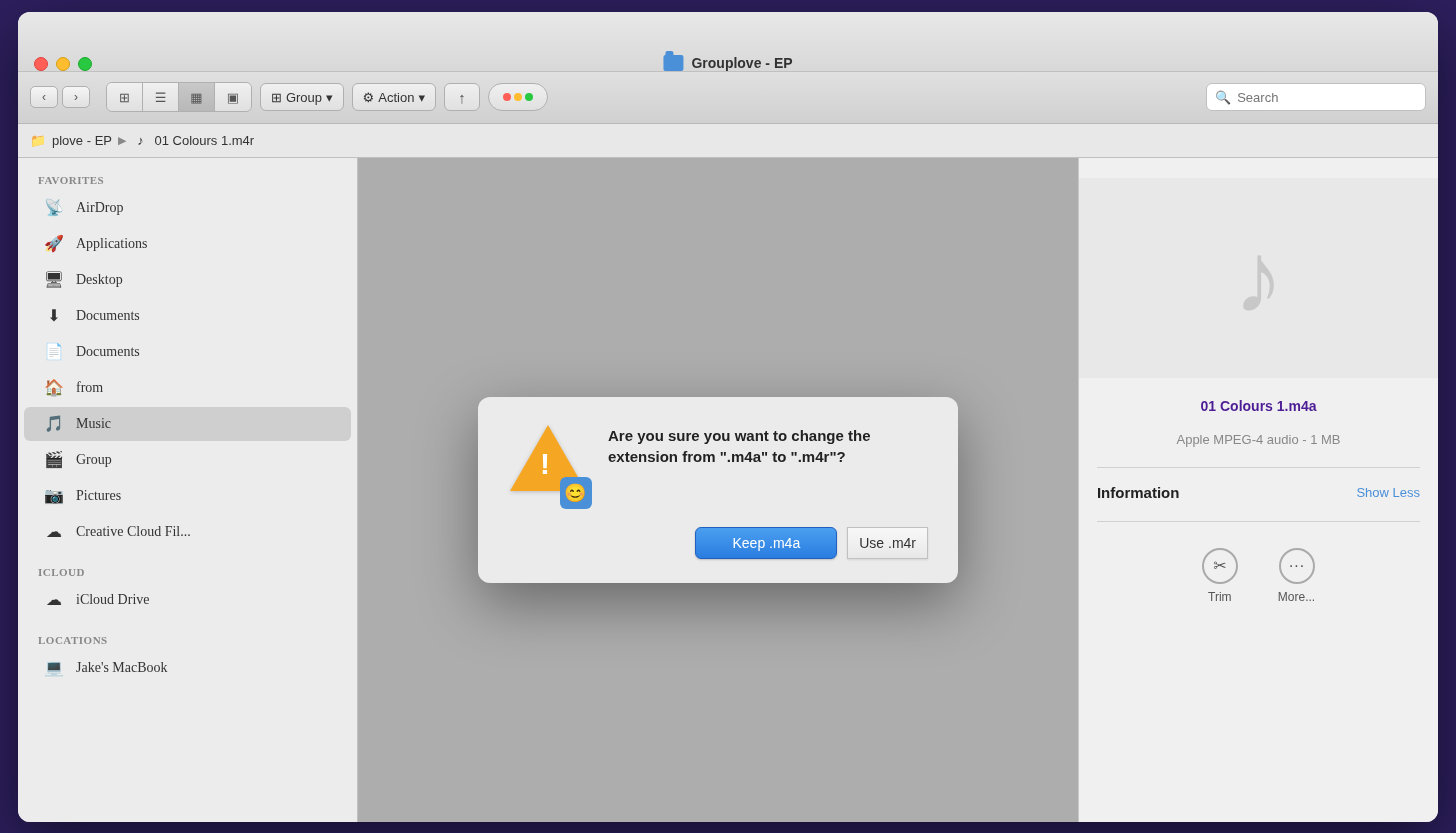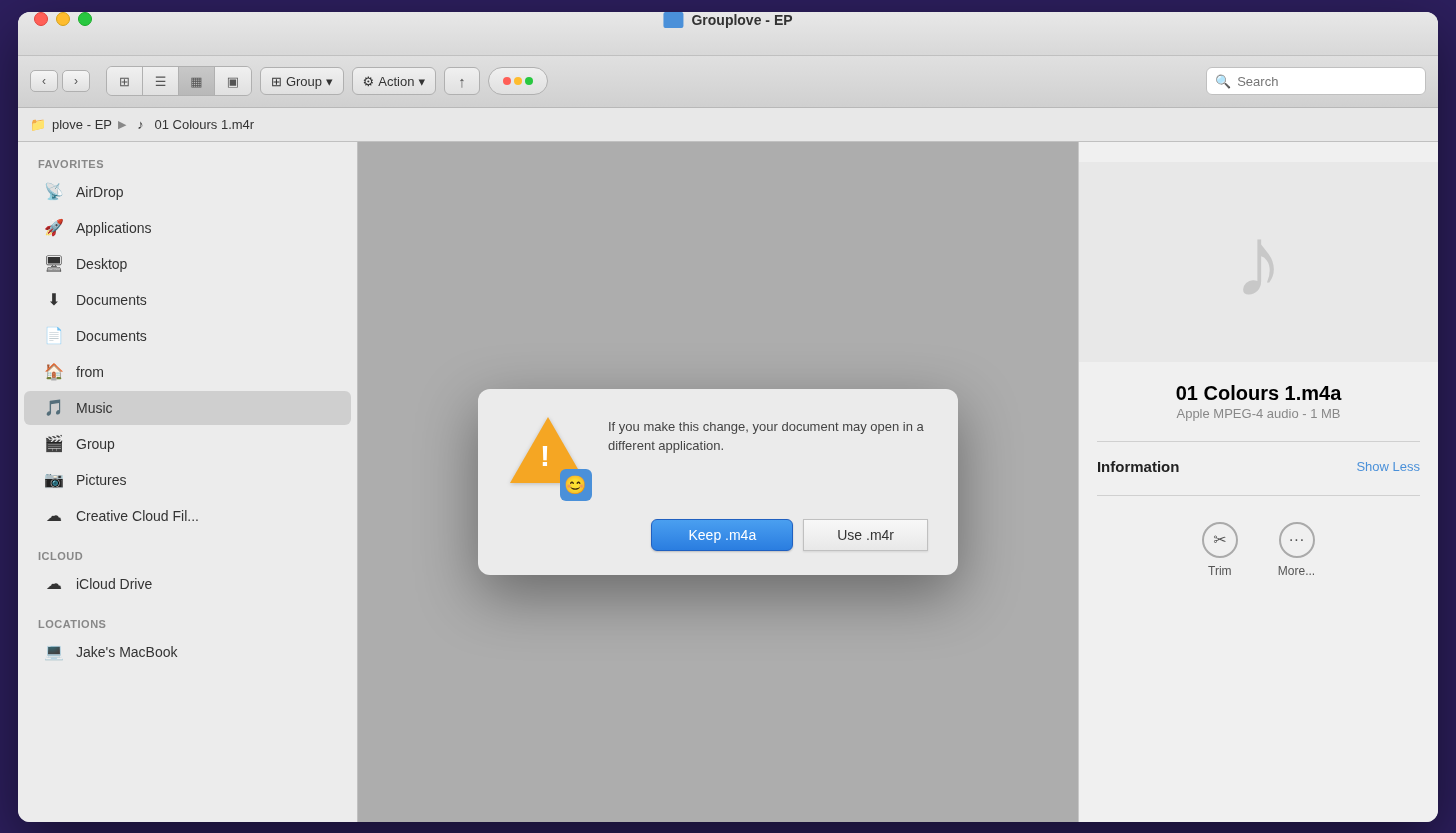--- a/index.html
+++ b/index.html
@@ -22,25 +22,25 @@
       border-radius: 12px;
       box-shadow: 0 20px 60px rgba(0,0,0,0.5);
       display: flex;
       flex-direction: column;
       overflow: hidden;
       position: relative;
     }
 
     
     .title-bar {
-      height: 44px;
+      height: 60px;
       background: linear-gradient(to bottom, #e8e8e8, #d8d8d8);
       border-bottom: 1px solid #c0c0c0;
       display: flex;
-      align-items: flex-start;
+      align-items: flex-end;
       position: relative;
       flex-shrink: 0;
     }
 
     .traffic-lights {
       display: flex;
       gap: 8px;
       padding-left: 16px;
     }
 
@@ -271,20 +271,21 @@
 
     
     .sidebar {
       width: 340px;
       background: rgba(235, 235, 235, 0.9);
       border-right: 1px solid #c0c0c0;
       display: flex;
       flex-direction: column;
       overflow-y: auto;
       flex-shrink: 0;
+      font-family: Liberation Serif, serif;
     }
 
     .sidebar-section-header {
       font-size: 11px;
       font-weight: 700;
       color: #888;
       text-transform: uppercase;
       letter-spacing: 0.5px;
       padding: 16px 20px 4px 20px;
     }
@@ -350,26 +351,26 @@
       background: #e8e8e8;
       margin-bottom: 20px;
     }
 
     .music-note-icon {
       font-size: 100px;
       color: #c8c8c8;
     }
 
     .preview-filename {
-      font-size: 20px;
+      font-size: 14px;
       font-weight: 600;
-      color: #000000;
+      color: #4c1d95;
       padding: 0 20px;
       text-align: center;
-      margin-bottom: 1px;
+      margin-bottom: 18px;
     }
 
     .preview-meta {
       font-size: 13px;
       color: #888;
       margin-bottom: 20px;
     }
 
     .preview-divider {
       width: 90%;
@@ -532,21 +533,21 @@
       border: 1px solid #2060c0;
       border-radius: 6px;
       color: white;
       font-size: 14px;
       font-weight: 500;
       cursor: pointer;
       box-shadow: 0 1px 2px rgba(0,0,0,0.2);
     }
 
     .btn-secondary {
-      padding: 7px 33px;
+      padding: 7px 11px;
       background: linear-gradient(to bottom, #f8f8f8, #e8e8e8);
       border: 1px solid #c0c0c0;
       border-radius: 0;
       color: #333;
       font-size: 14px;
       font-weight: 500;
       cursor: pointer;
       box-shadow: 0 1px 2px rgba(0,0,0,0.1);
     }
 
@@ -702,21 +703,21 @@
         <div class="dialog-overlay">
           <div class="dialog">
             <div class="dialog-body">
               <div class="dialog-icon">
                 <div class="warning-triangle"></div>
                 <div class="finder-badge">
                   <span style="font-size:18px;">😊</span>
                 </div>
               </div>
               <div class="dialog-text">
-                <div class="dialog-message">If you make this change, your document may open in a different application.</div>
+                <div class="dialog-title">Are you sure you want to change the extension from ".m4a" to ".m4r"?</div>
               </div>
             </div>
             <div class="dialog-buttons">
               <button class="btn-primary">Keep .m4a</button>
               <button class="btn-secondary">Use .m4r</button>
             </div>
           </div>
         </div>
 
       </div>

